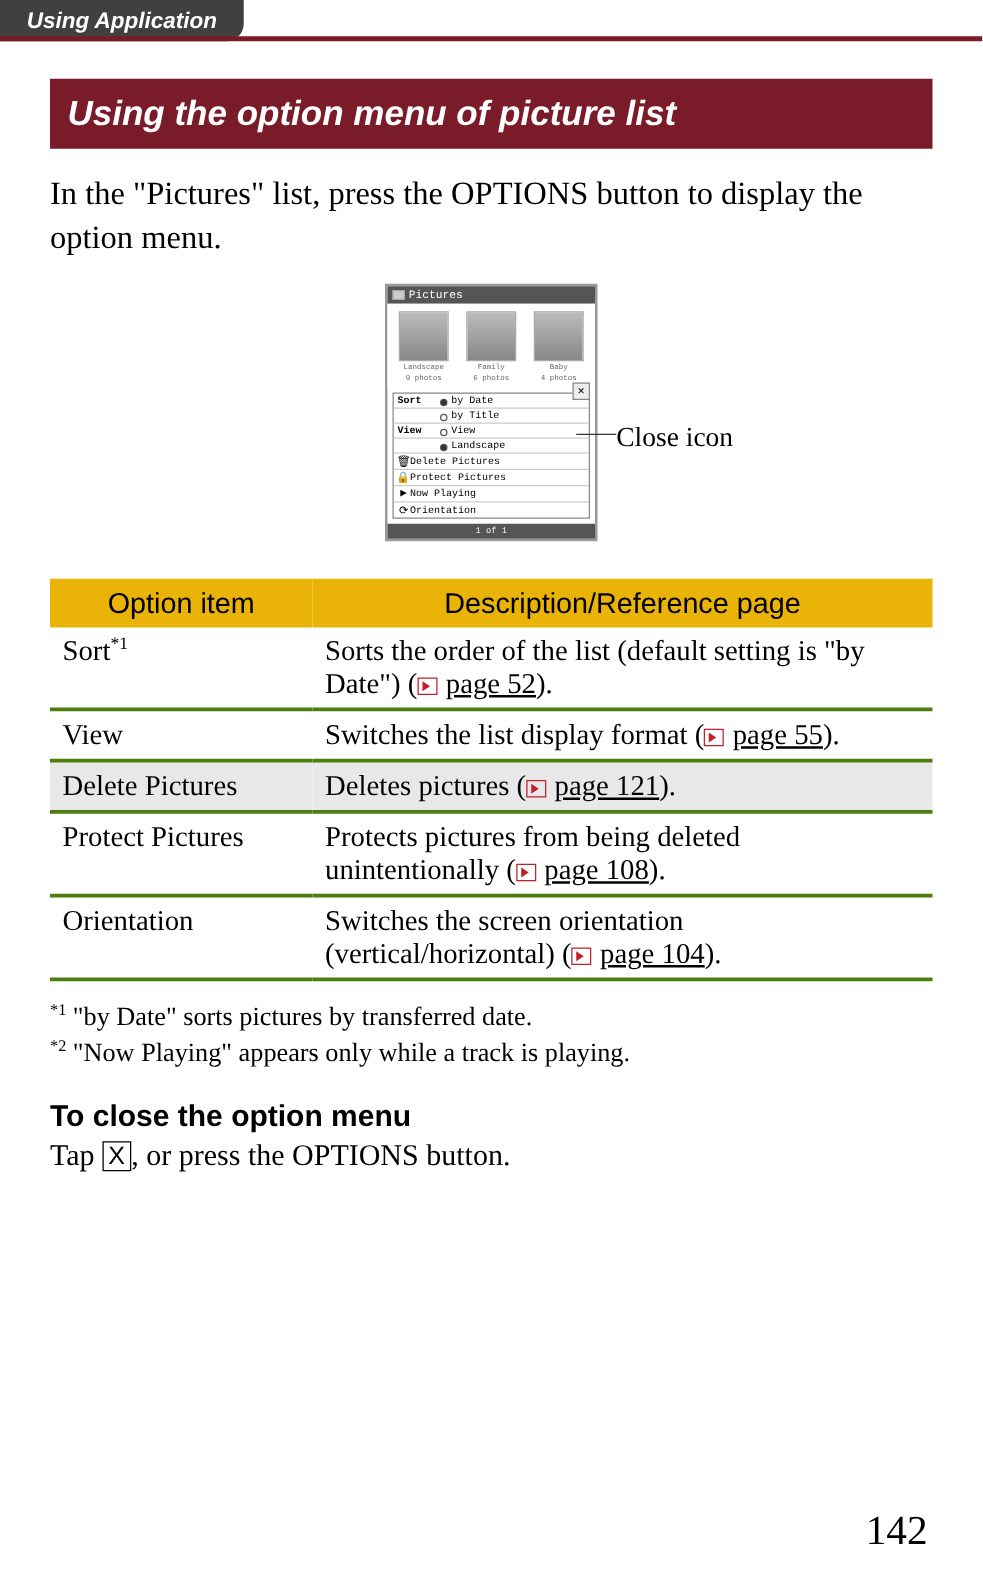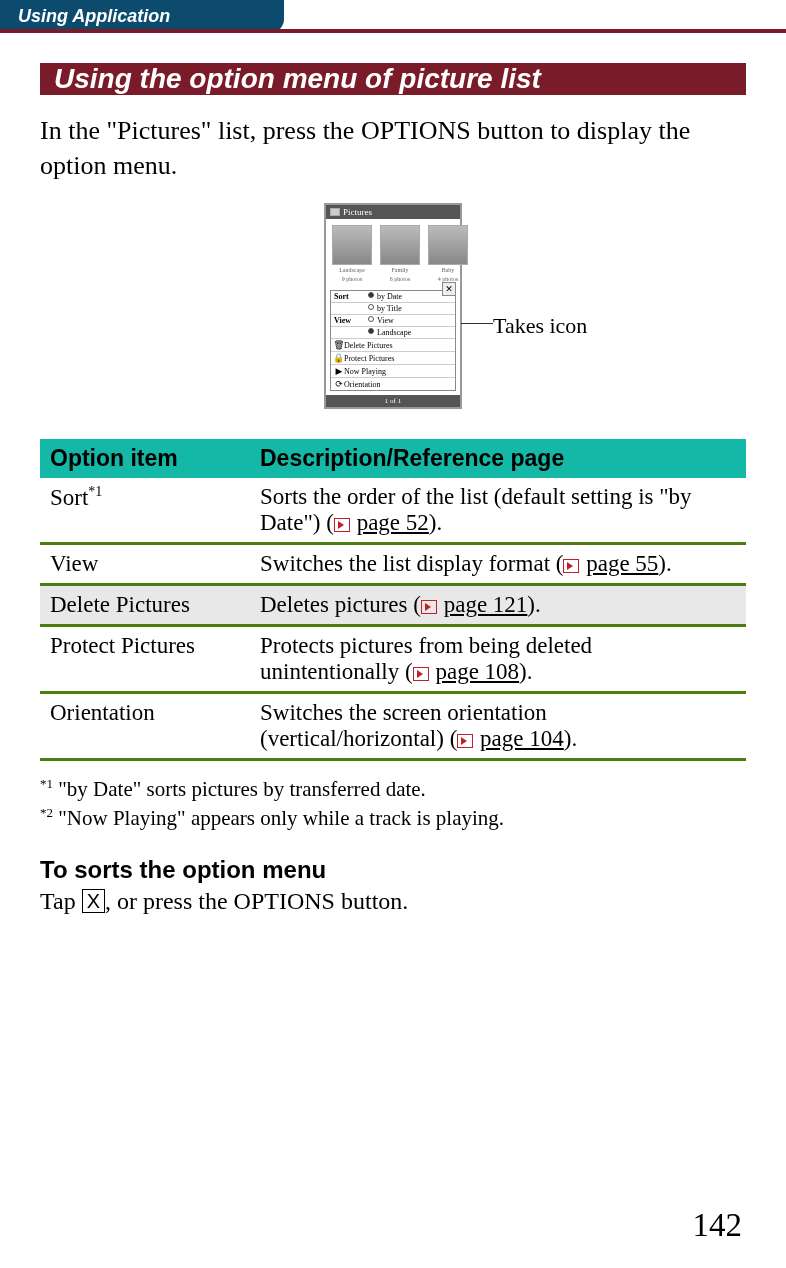--- a/index.html
+++ b/index.html
@@ -5,65 +5,66 @@
   * { margin: 0; padding: 0; box-sizing: border-box; }
   body {
     width: 786px;
     height: 1268px;
     font-family: Georgia, 'Times New Roman', serif;
     background: #fff;
     color: #000;
     position: relative;
   }
   .header-tab {
-    background: #0c4a6e;
+    background: #404040;
     color: #fff;
     font-family: Arial, sans-serif;
     font-weight: bold;
     font-style: italic;
     font-size: 18px;
     padding: 6px 18px;
-    width: 284px;
+    width: 195px;
     border-radius: 0 0 14px 0;
+    text-align: center;
   }
   .header-line {
     background: #7a1b2a;
     height: 4px;
     width: 100%;
     margin-top: -4px;
   }
   .content {
     padding: 30px 40px 0 40px;
   }
   .section-title {
     background: #7a1b2a;
     color: #fff;
     font-family: Arial, sans-serif;
     font-weight: bold;
     font-style: italic;
     font-size: 28px;
-    padding: 0 14px;
+    padding: 12px 14px;
     margin-bottom: 18px;
   }
   .intro {
     font-size: 26px;
     line-height: 1.35;
     margin-bottom: 20px;
   }
   .screenshot-wrap {
     display: flex;
     justify-content: center;
     position: relative;
     margin-bottom: 30px;
   }
   .device {
-    width: 138px;
+    width: 170px;
     border: 2px solid #999;
     background: #fff;
-    font-family: Liberation Serif, serif;
+    font-family: Liberation Mono, monospace;
     font-size: 9px;
   }
   .device-top {
     background: #555;
     color: #fff;
     padding: 2px 4px;
     display: flex;
     align-items: center;
     gap: 3px;
   }
@@ -103,21 +104,21 @@
     display: flex; align-items: center; justify-content: center;
   }
   .popup-row {
     display: flex;
     border-bottom: 1px solid #ccc;
     padding: 1px 3px;
     align-items: center;
   }
   .popup-row:last-child { border-bottom: none; }
   .popup-col1 { width: 34px; font-weight: bold; font-size: 8px;}
-  .popup-opt { font-size: 8px; display: flex; align-items: flex-start; gap: 3px;}
+  .popup-opt { font-size: 8px; display: flex; align-items: flex-end; gap: 3px;}
   .radio { width: 6px; height: 6px; border: 1px solid #555; border-radius: 50%; display: inline-block;}
   .radio.sel { background: #333; }
   .popup-icon { width: 10px; height: 10px; display:inline-flex; align-items:center; justify-content:center; }
   .device-bottom {
     background: #555; height: 12px;
     display:flex; justify-content:center; align-items:center;
     color:#fff; font-size:7px;
   }
   .callout {
     position: absolute;
@@ -135,24 +136,24 @@
     width: 32px;
     height: 1px;
     background: #333;
   }
   .table {
     width: 100%;
     border-collapse: collapse;
     font-size: 23px;
   }
   .table th {
-    background: #14b8a6;
-    text-align: left;
-    font-family: Arial, sans-serif;
-    font-weight: bold;
+    background: #eab308;
+    text-align: center;
+    font-family: Arial, sans-serif;
+    font-weight: normal;
     padding: 6px 10px;
   }
   .table td {
     padding: 6px 10px;
     vertical-align: top;
     border-bottom: 3px solid #4d7c0f;
   }
   .table tr.alt td { background: #e8e8e8; }
   .col1 { width: 210px; }
   .link { color: #000000; text-decoration: underline; }
@@ -287,21 +288,21 @@
           <span class="popup-opt">Now Playing</span>
         </div>
         <div class="popup-row">
           <span class="popup-icon">⟳</span>
           <span class="popup-opt">Orientation</span>
         </div>
       </div>
       <div class="device-bottom">1 of 1</div>
     </div>
     <div class="callout-line"></div>
-    <div class="callout">Takes icon</div>
+    <div class="callout">Close icon</div>
   </div>
 
   <table class="table">
     <thead>
       <tr>
         <th class="col1">Option item</th>
         <th>Description/Reference page</th>
       </tr>
     </thead>
     <tbody>
@@ -327,20 +328,20 @@
       </tr>
     </tbody>
   </table>
 
   <div class="footnotes">
     <div><sup>*1</sup><span> "by Date" sorts pictures by transferred date.</span></div>
     <div><sup>*2</sup><span> "Now Playing" appears only while a track is playing.</span></div>
   </div>
 
   <div class="close-section">
-    <div class="close-title">To sorts the option menu</div>
+    <div class="close-title">To close the option menu</div>
     <div class="close-text">
       <span>Tap </span><span class="xbox">X</span><span>, or press the OPTIONS button.</span>
     </div>
   </div>
 </div>
 
 <div class="page-num">142</div>
 
 </body></html>

